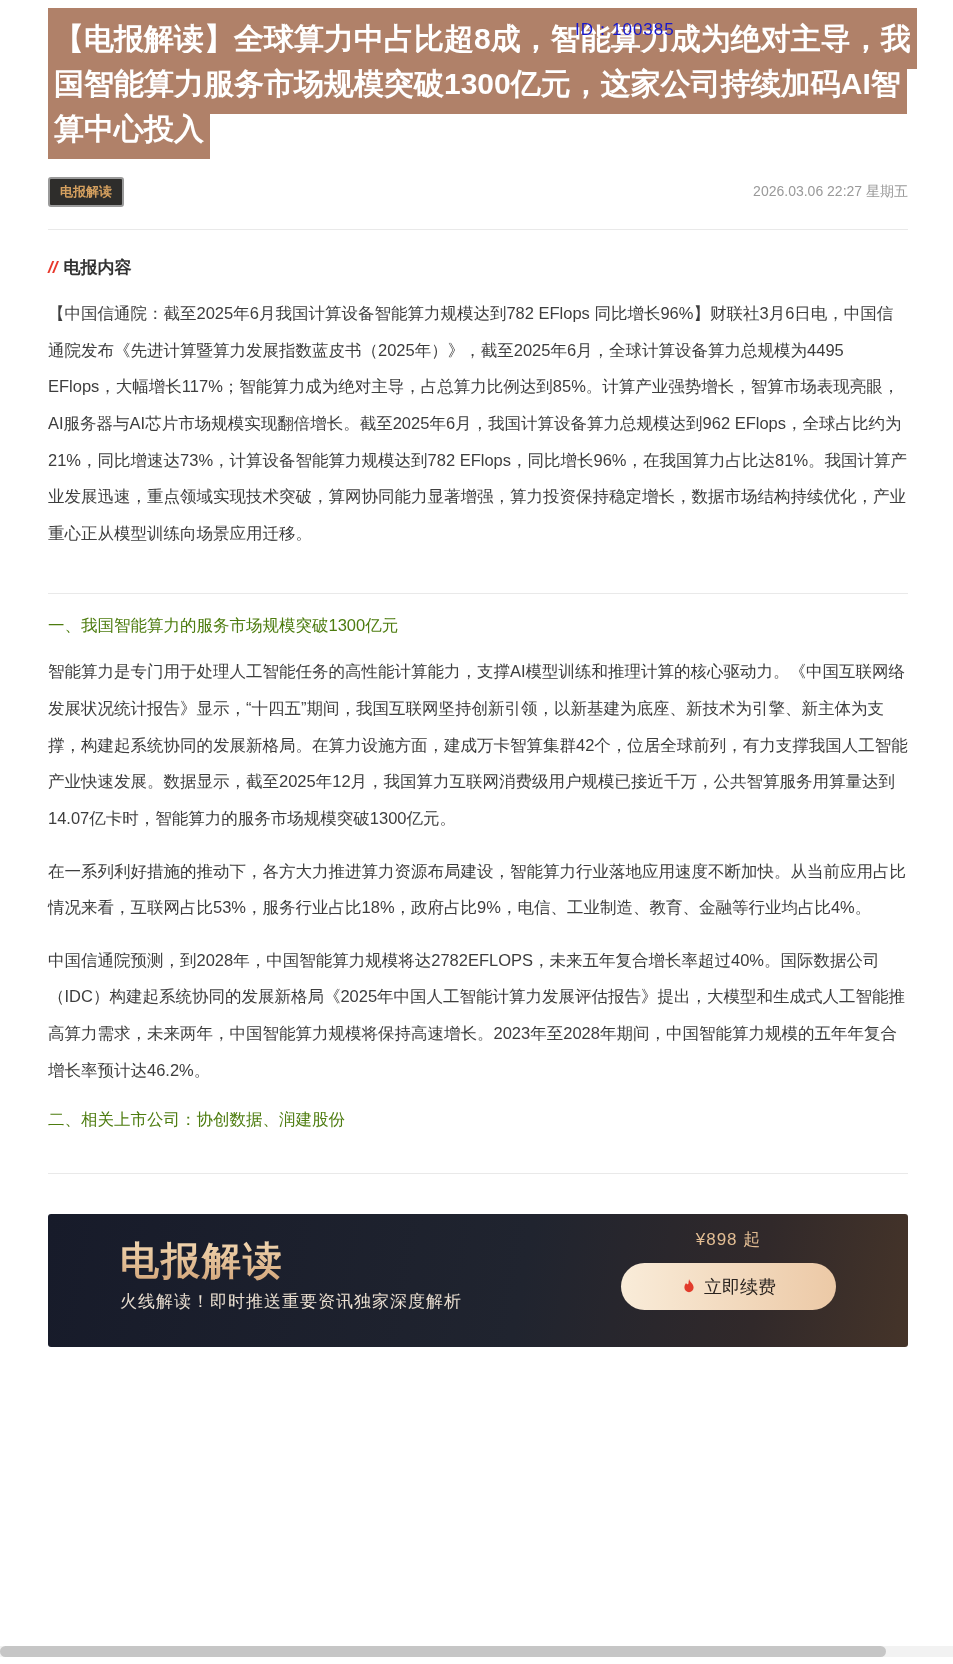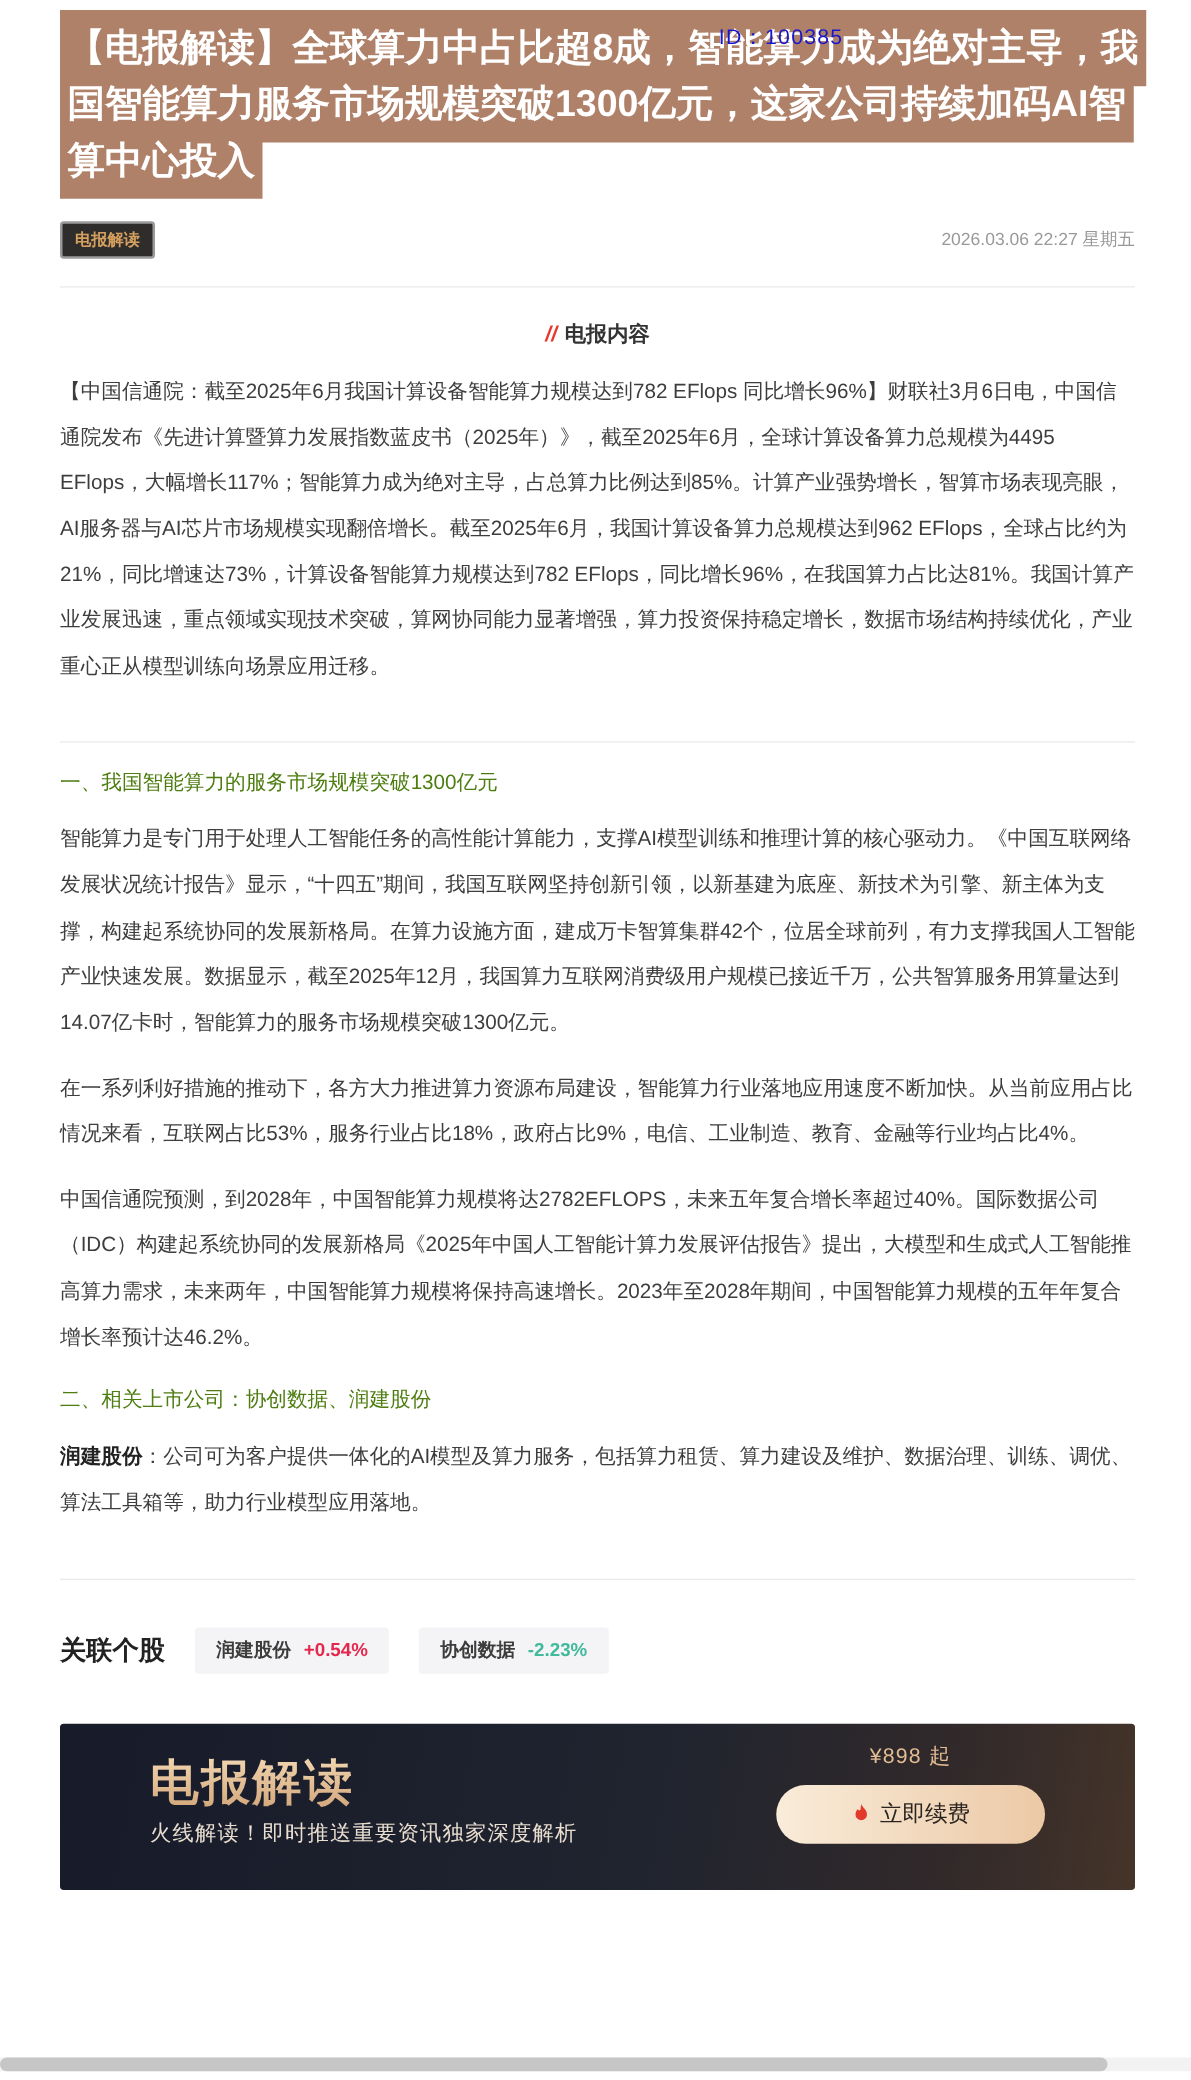--- a/index.html
+++ b/index.html
@@ -25,21 +25,21 @@
   .meta-row { display:flex; align-items:center; justify-content:space-between; margin-top:26px; }
   .cat-badge {
     background:#2e2d2b; color:#d5a05f; font-size:13px; font-weight:bold;
     border:2px solid #9a9a9a; border-radius:3px; padding:4px 10px; cursor:pointer;
   }
   .pub-date { color:#999; font-size:14px; }
 
   .divider { border:none; border-top:1px solid #e9e9e9; margin-top:22px; }
 
   
-  .sec-head { margin-top:26px; font-size:17px; font-weight:bold; color:#333;text-align:center; }
+  .sec-head { margin-top:26px; font-size:17px; font-weight:bold; color:#333; }
   .sec-head .slashes { color:#e8382c; font-style:italic; font-weight:bold; margin-right:6px; }
   .sec-head.orange, .sec-head.orange .slashes { color:#ee8822; }
   .sec-head.orange .slashes { color:#ef5a22; }
 
   p.body { margin-top:16px; font-size:16.5px; line-height:2.22; color:#3d3d3d; }
   h3.sub-head { margin-top:21px; font-size:16.5px; font-weight:normal; color:#4d7c0f; }
   p.body b { color:#222; }
 
   .divider.big { margin-top:42px; }
 
@@ -105,35 +105,23 @@
 
 
   <h3 class="sub-head">一、我国智能算力的服务市场规模突破1300亿元</h3>
   <p class="body">智能算力是专门用于处理人工智能任务的高性能计算能力，支撑AI模型训练和推理计算的核心驱动力。《中国互联网络发展状况统计报告》显示，“十四五”期间，我国互联网坚持创新引领，以新基建为底座、新技术为引擎、新主体为支撑，构建起系统协同的发展新格局。在算力设施方面，建成万卡智算集群42个，位居全球前列，有力支撑我国人工智能产业快速发展。数据显示，截至2025年12月，我国算力互联网消费级用户规模已接近千万，公共智算服务用算量达到14.07亿卡时，智能算力的服务市场规模突破1300亿元。</p>
   <p class="body">在一系列利好措施的推动下，各方大力推进算力资源布局建设，智能算力行业落地应用速度不断加快。从当前应用占比情况来看，互联网占比53%，服务行业占比18%，政府占比9%，电信、工业制造、教育、金融等行业均占比4%。</p>
   <p class="body">中国信通院预测，到2028年，中国智能算力规模将达2782EFLOPS，未来五年复合增长率超过40%。国际数据公司（IDC）构建起系统协同的发展新格局《2025年中国人工智能计算力发展评估报告》提出，大模型和生成式人工智能推高算力需求，未来两年，中国智能算力规模将保持高速增长。2023年至2028年期间，中国智能算力规模的五年年复合增长率预计达46.2%。</p>
 
   <h3 class="sub-head">二、相关上市公司：协创数据、润建股份</h3>
 
 
-  <p class="body"><b>润建股份</b><span>：公司可为客户提供一体化的AI模型及算力服务，包括算力租赁、算力建设及维护、数据治理、训练、调优、算法工具箱等，助力行业模型应用落地。</span></p>
 
   <hr class="divider big">
 
-  <div class="stocks-row">
-    <span class="stocks-label">关联个股</span>
-    <span class="chip">
-      <span class="name">润建股份</span>
-      <span class="chg up">+0.54%</span>
-    </span>
-    <span class="chip">
-      <span class="name">协创数据</span>
-      <span class="chg down">-2.23%</span>
-    </span>
-  </div>
 
   <div class="banner">
     <div class="banner-title">电报解读</div>
     <div class="banner-sub">火线解读！即时推送重要资讯独家深度解析</div>
 
     <div class="banner-right">
       <div class="banner-price">¥898 起</div>
       <button class="renew-btn">
         <svg width="16" height="18" viewBox="0 0 16 18">
             <path d="M8 1c1 3.4 4.6 4.6 4.6 8.6a4.6 4.6 0 0 1-9.2 0c0-2.2 1.1-3.4 1.7-4.5.6 1.6 2.4 1.6 2.4-.2C7.5 3.4 8 2.6 8 1z" fill="#e23b2b"></path>

